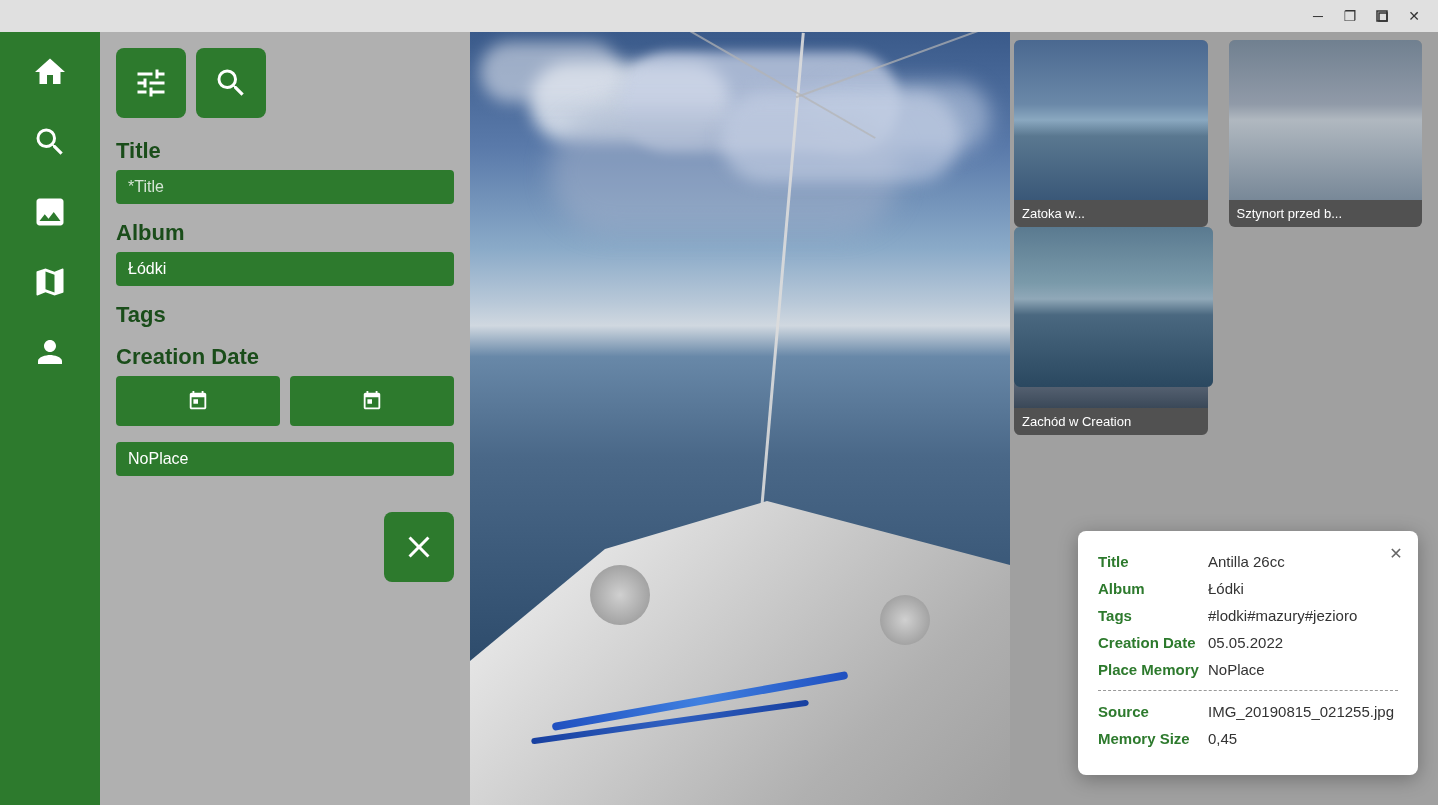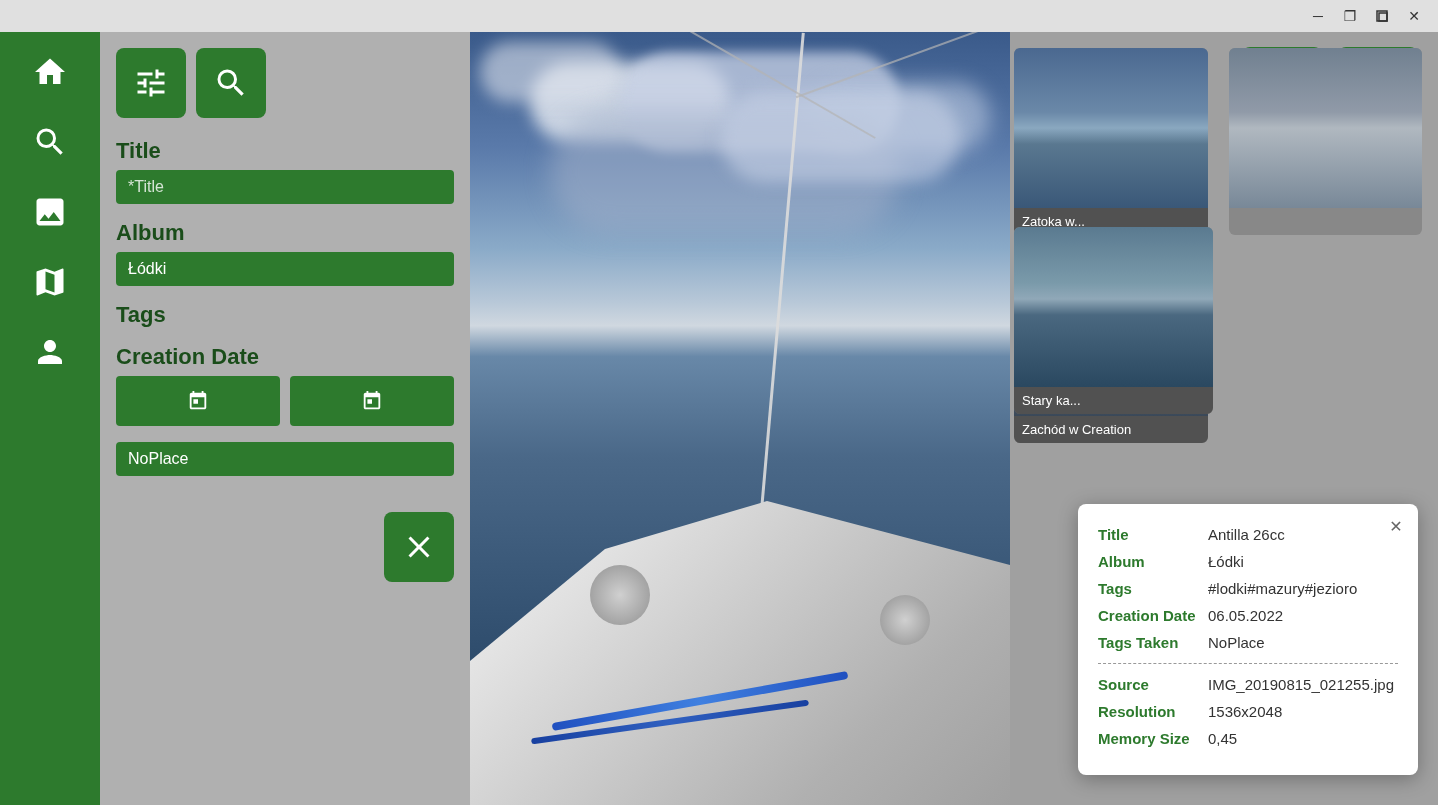--- a/index.html
+++ b/index.html
@@ -373,72 +373,68 @@
 
       <div style="position:absolute; bottom:0; left:0; right:0; height:320px; background:linear-gradient(135deg, #f8f8f8 0%, #e0e0e0 25%, #c8c8c8 50%, #b0b0b0 75%, #a0a0a0 100%); clip-path:polygon(0% 55%, 25% 20%, 55% 5%, 100% 25%, 100% 100%, 0% 100%);"></div>
 
       <div style="position:absolute; bottom:100px; left:80px; width:300px; height:8px; background:linear-gradient(90deg, #2050c0, #4080e0, #2050c0); border-radius:4px; transform:rotate(-10deg);"></div>
       <div style="position:absolute; bottom:80px; left:60px; width:280px; height:6px; background:linear-gradient(90deg, #1840a0, #3060c0, #1840a0); border-radius:3px; transform:rotate(-8deg);"></div>
 
       <div style="position:absolute; bottom:180px; left:120px; width:60px; height:60px; background:radial-gradient(circle, #d0d0d0, #909090); border-radius:50%;"></div>
       <div style="position:absolute; bottom:160px; right:80px; width:50px; height:50px; background:radial-gradient(circle, #d0d0d0, #909090); border-radius:50%;"></div>
     </div>
 
-    <div style="position:absolute; right:0; top:0; width:440px; padding:16px 16px 0 16px; display:grid; grid-template-columns:1fr 1fr; gap:21px; z-index:51;">
+    <div style="position:absolute; right:0; top:0; width:440px; padding:8px 16px 0 16px; display:grid; grid-template-columns:1fr 1fr; gap:21px; z-index:51;">
       <div class="photo-card">
         <div class="photo-thumb thumb-sail1"></div>
         <div class="photo-caption">Zatoka w...</div>
       </div>
       <div class="photo-card">
         <div class="photo-thumb thumb-sail2"></div>
+        <div class="photo-caption">Sztynort przed b...</div>
       </div>
       <div class="photo-card">
         <div class="photo-thumb thumb-sunset"></div>
         <div class="photo-caption">Zachód w Creation</div>
       </div>
 
     </div>
 
     <div style="position:absolute; right:0; top:195px; width:440px; padding:0 16px; display:grid; grid-template-columns:1fr 1fr; gap:10px; z-index:51;">
       <div class="photo-card">
         <div class="photo-thumb thumb-lake"></div>
-        <div class="photo-caption">Stary ka...</div>
       </div>
     </div>
   </div>
 
   <div class="info-popup">
     <div class="info-popup-close">✕</div>
     <div class="info-row">
       <span class="info-key">Title</span>
       <span class="info-val">Antilla 26cc</span>
     </div>
     <div class="info-row">
       <span class="info-key">Album</span>
       <span class="info-val">Łódki</span>
     </div>
     <div class="info-row">
       <span class="info-key">Tags</span>
       <span class="info-val">#lodki#mazury#jezioro</span>
     </div>
     <div class="info-row">
       <span class="info-key">Creation Date</span>
-      <span class="info-val">06.05.2022</span>
-    </div>
-    <div class="info-row">
-      <span class="info-key">Tags Taken</span>
+      <span class="info-val">05.05.2022</span>
+    </div>
+    <div class="info-row">
+      <span class="info-key">Place Memory</span>
       <span class="info-val">NoPlace</span>
     </div>
     <hr class="info-divider">
     <div class="info-row">
       <span class="info-key">Source</span>
       <span class="info-val">IMG_20190815_021255.jpg</span>
     </div>
     <div class="info-row">
-      <span class="info-key">Resolution</span>
-      <span class="info-val">1536x2048</span>
-    </div>
-    <div class="info-row">
       <span class="info-key">Memory Size</span>
       <span class="info-val">0,45</span>
     </div>
   </div>
 </div>
 
 </body></html>

